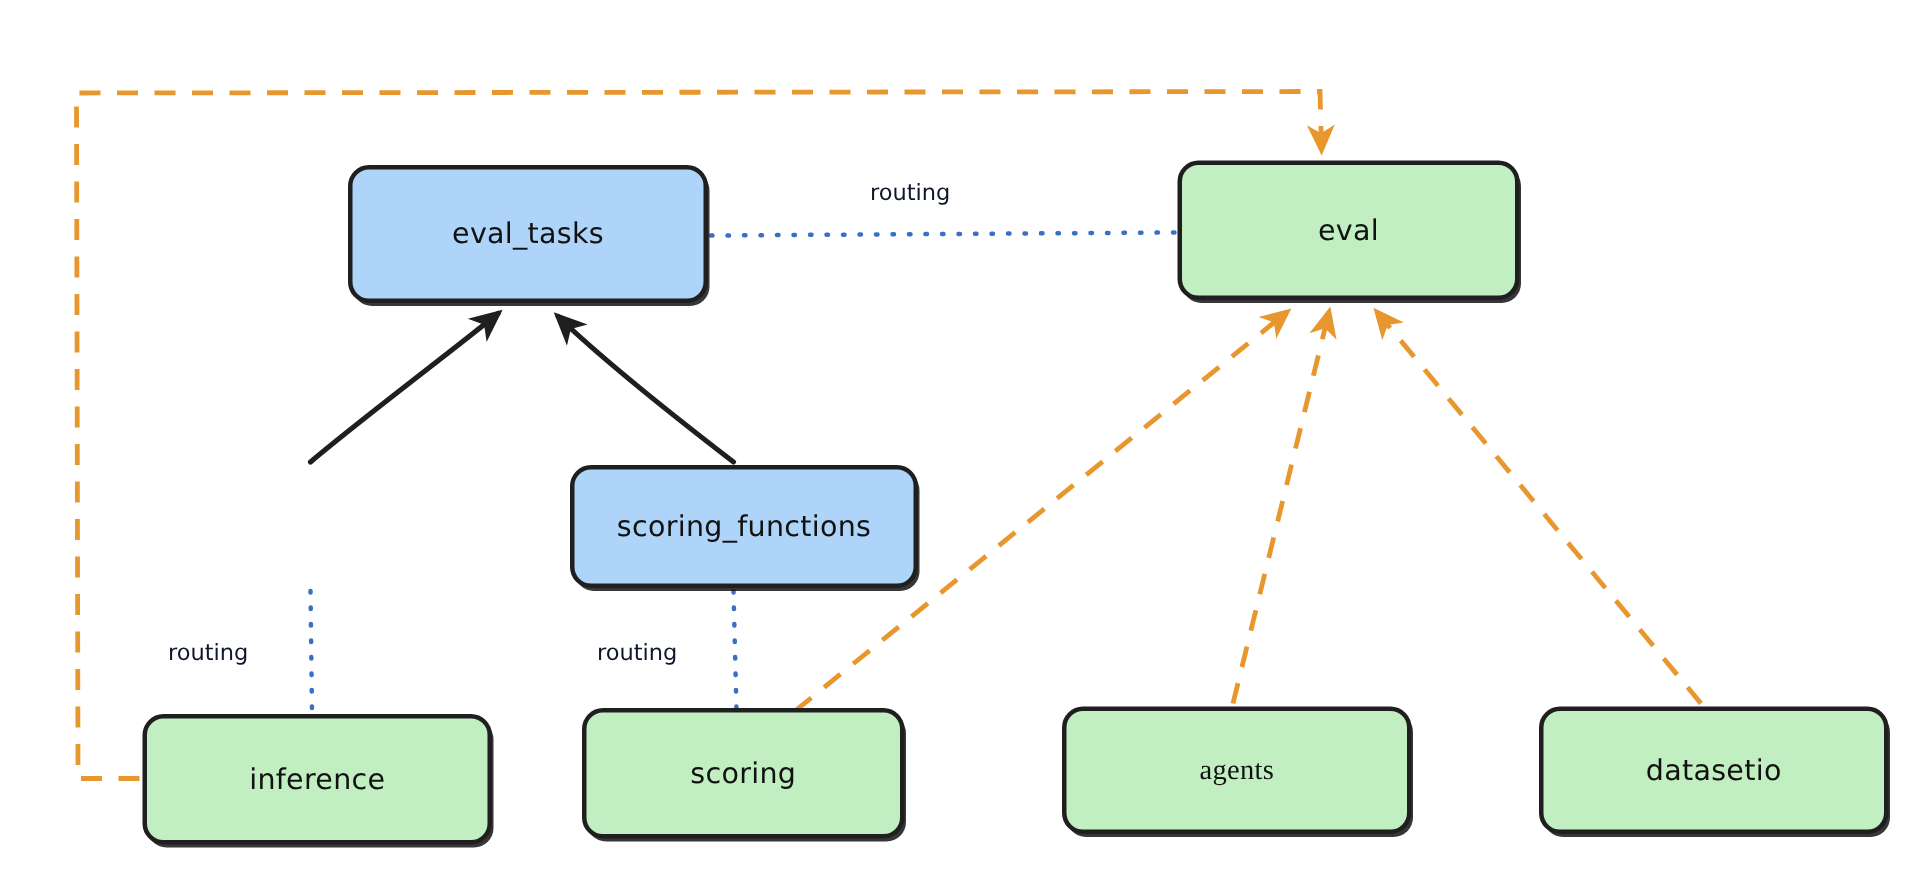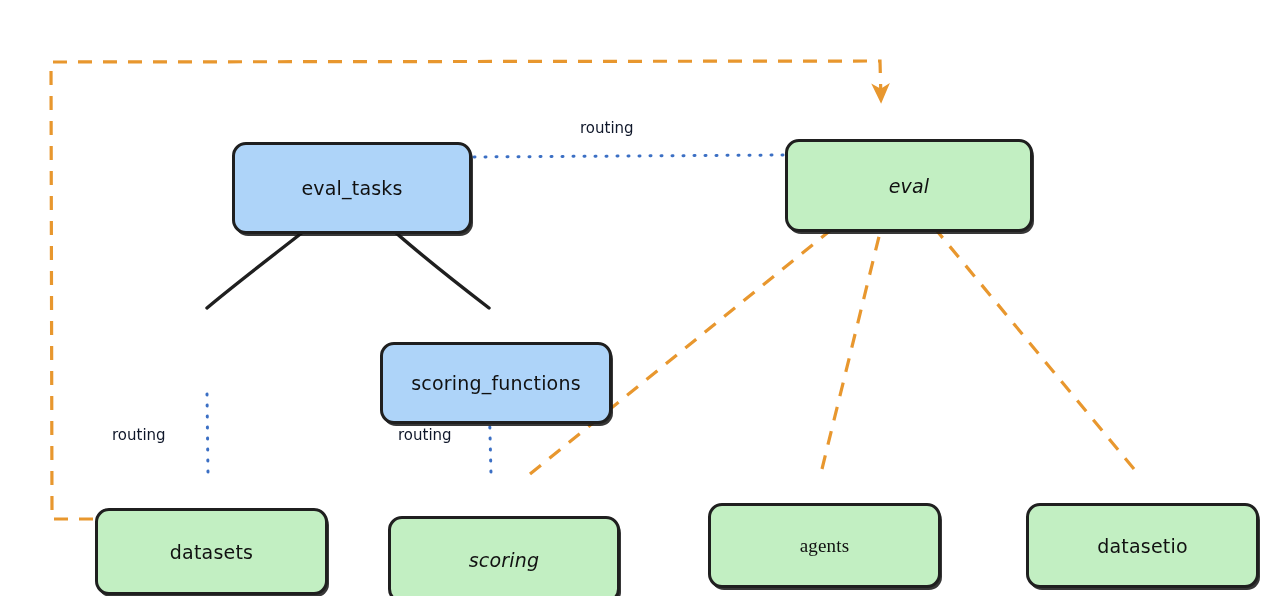--- a/index.html
+++ b/index.html
@@ -32,21 +32,20 @@
     border-radius: 14px;
     display: flex;
     align-items: center;
     justify-content: center;
     font-family: "DejaVu Sans", sans-serif;
     font-size: 19px;
     color: #111111;
     letter-spacing: 0.2px;
     z-index: 3;
     box-shadow: 2px 3px 0px -1px rgba(20,20,20,0.85);
-    margin-top: 32px;
   }
   .node.blue {
     background: #aed4f9;
   }
   .node.green {
     background: #c2efc2;
   }
   .node-label {
     pointer-events: none;
     white-space: nowrap;
@@ -93,34 +92,34 @@
 
     <path d="M 822 469 L 886 208" fill="none" stroke="#e8972e" stroke-width="3.2" stroke-linecap="butt" stroke-dasharray="14 11" marker-end="url(#arrow-orange)"></path>
 
     <path d="M 1134 469 L 918 208" fill="none" stroke="#e8972e" stroke-width="3.2" stroke-linecap="butt" stroke-dasharray="14 11" marker-end="url(#arrow-orange)"></path>
   </svg>
 
   <div class="node blue" style="left:232px; top:110px; width:240px; height:92px;">
     <span class="node-label">eval_tasks</span>
   </div>
 
-  <div class="node green" style="left:785px; top:107px; width:248px; height:93px;font-style:italic;">
+  <div class="node green" style="left:785px; top:107px; width:228px; height:93px;">
     <span class="node-label">eval</span>
   </div>
 
 
   <div class="node blue" style="left:380px; top:310px; width:232px; height:82px;">
     <span class="node-label">scoring_functions</span>
   </div>
 
   <div class="node green" style="left:95px; top:476px; width:233px; height:87px;">
-    <span class="node-label">datasets</span>
+    <span class="node-label">inference</span>
   </div>
 
-  <div class="node green" style="left:388px; top:484px; width:232px; height:87px;font-style:italic;">
+  <div class="node green" style="left:388px; top:472px; width:215px; height:87px;">
     <span class="node-label">scoring</span>
   </div>
 
   <div class="node green" style="left:708px; top:471px; width:233px; height:85px;font-family:Liberation Serif, serif;">
     <span class="node-label">agents</span>
   </div>
 
   <div class="node green" style="left:1026px; top:471px; width:233px; height:85px;">
     <span class="node-label">datasetio</span>
   </div>

